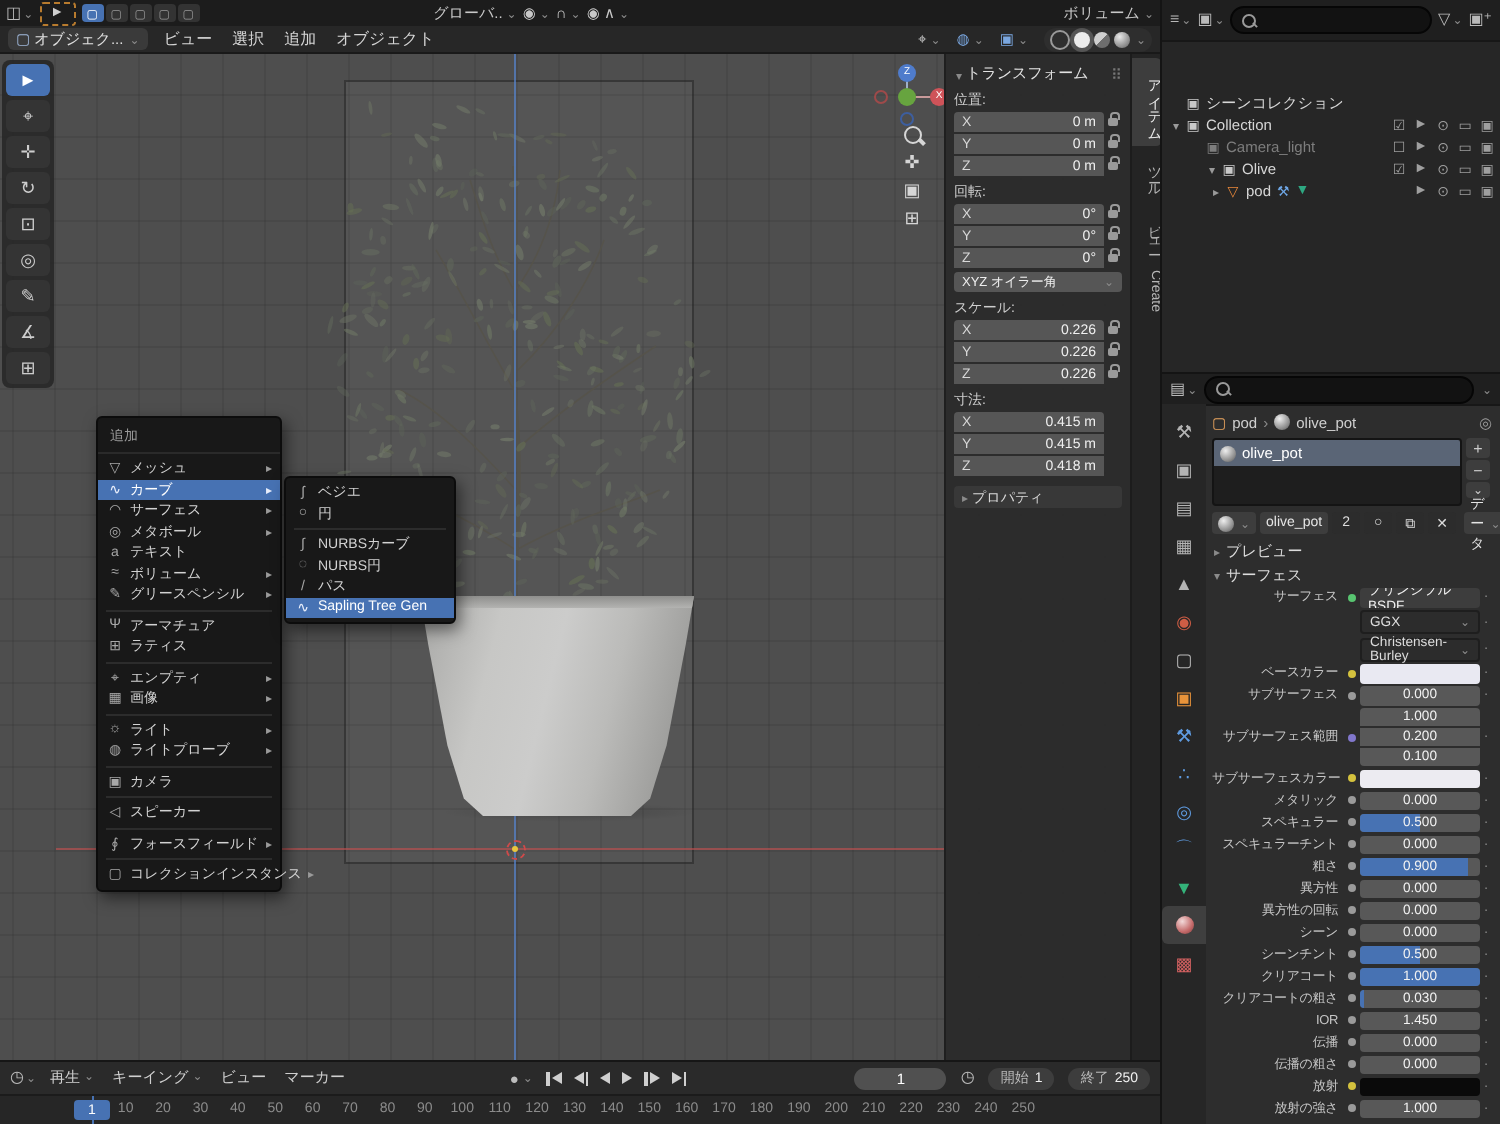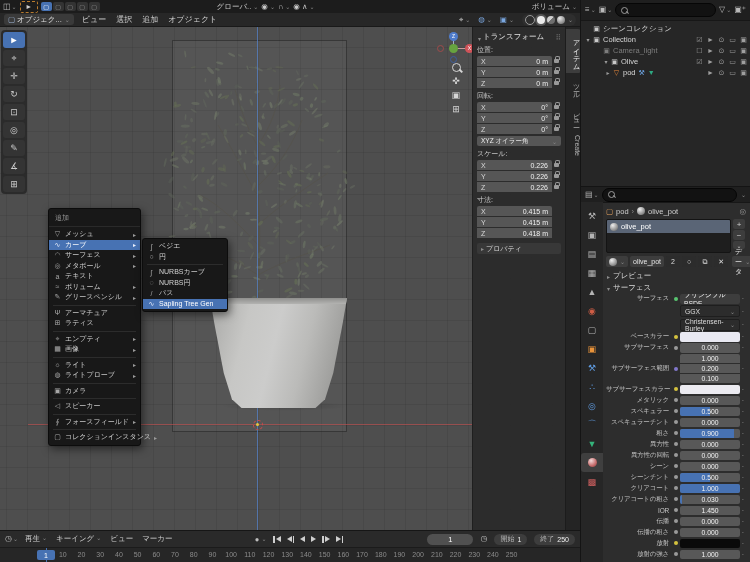--- a/index.html
+++ b/index.html
@@ -905,21 +905,21 @@
     <div id="ol-head">
       <span class="hicon">≡<span class="carret">⌄</span></span>
       <span class="hicon">▣<span class="carret">⌄</span></span>
       <span class="searchpill">
           <span class="mag2"></span>
         </span>
       <span class="hicon">▽<span class="carret">⌄</span></span>
       <span class="hicon">▣⁺</span>
     </div>
     <div id="ol-rows" style="padding-top:2px">
-        <div class="olrow" style="padding-left: 3px;">
+        <div class="olrow" style="padding-left: 3px; margin-top: 23px;">
           <span class="exp"></span>
           <span class="oic" style="color: rgb(201, 201, 201);">▣</span>
           <span>シーンコレクション</span>
           <span class="rt"></span>
         </div>
         <div class="olrow" style="padding-left: 3px;">
           <span class="exp">▾</span>
           <span class="oic" style="color: rgb(201, 201, 201);">▣</span>
           <span>Collection</span>
           <span class="rt">

